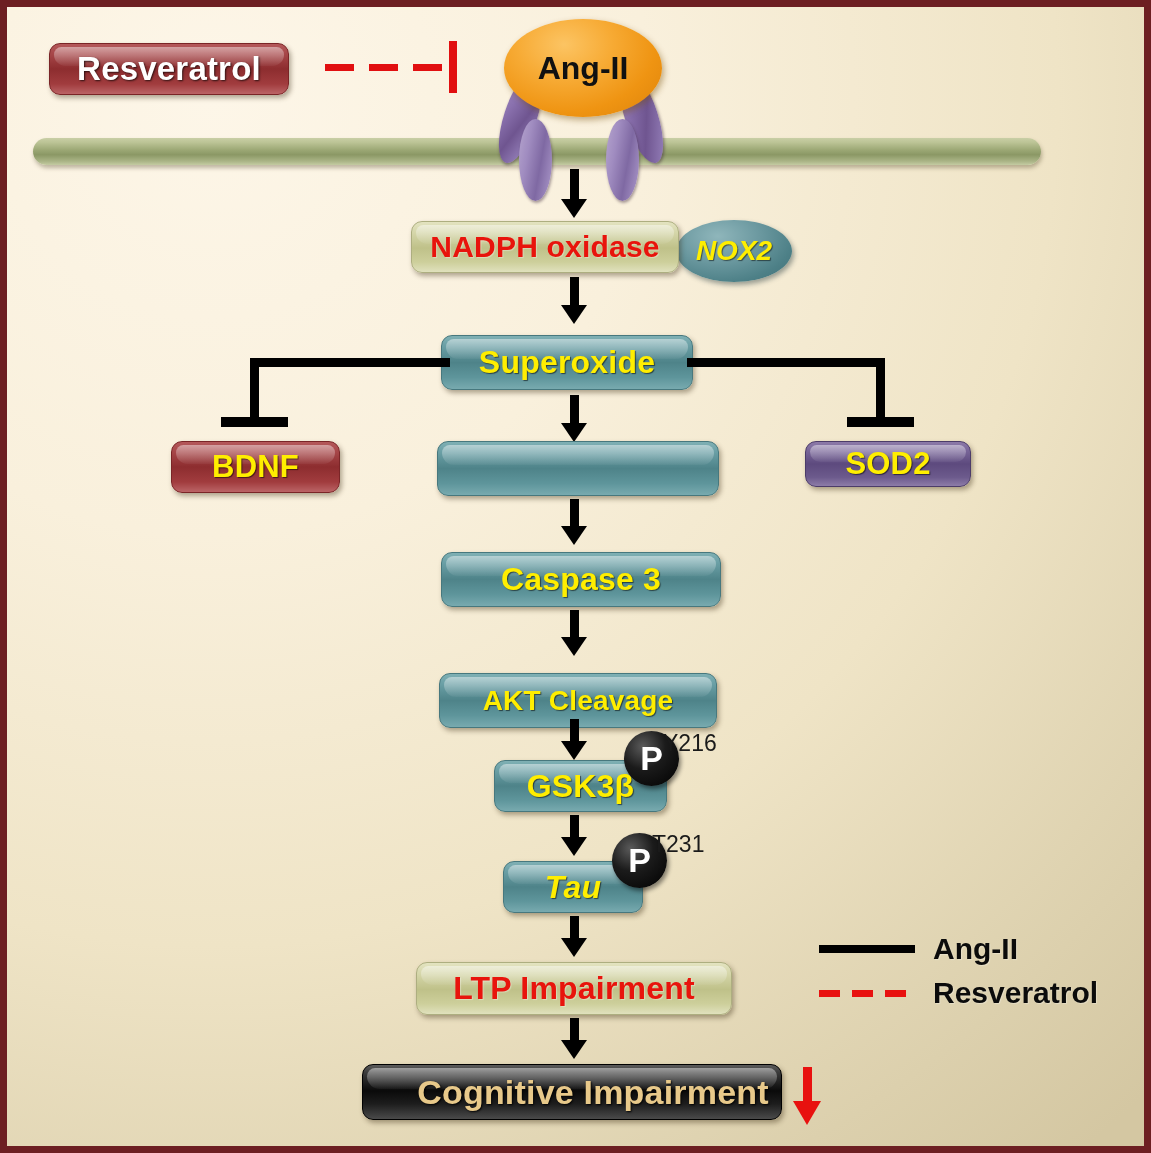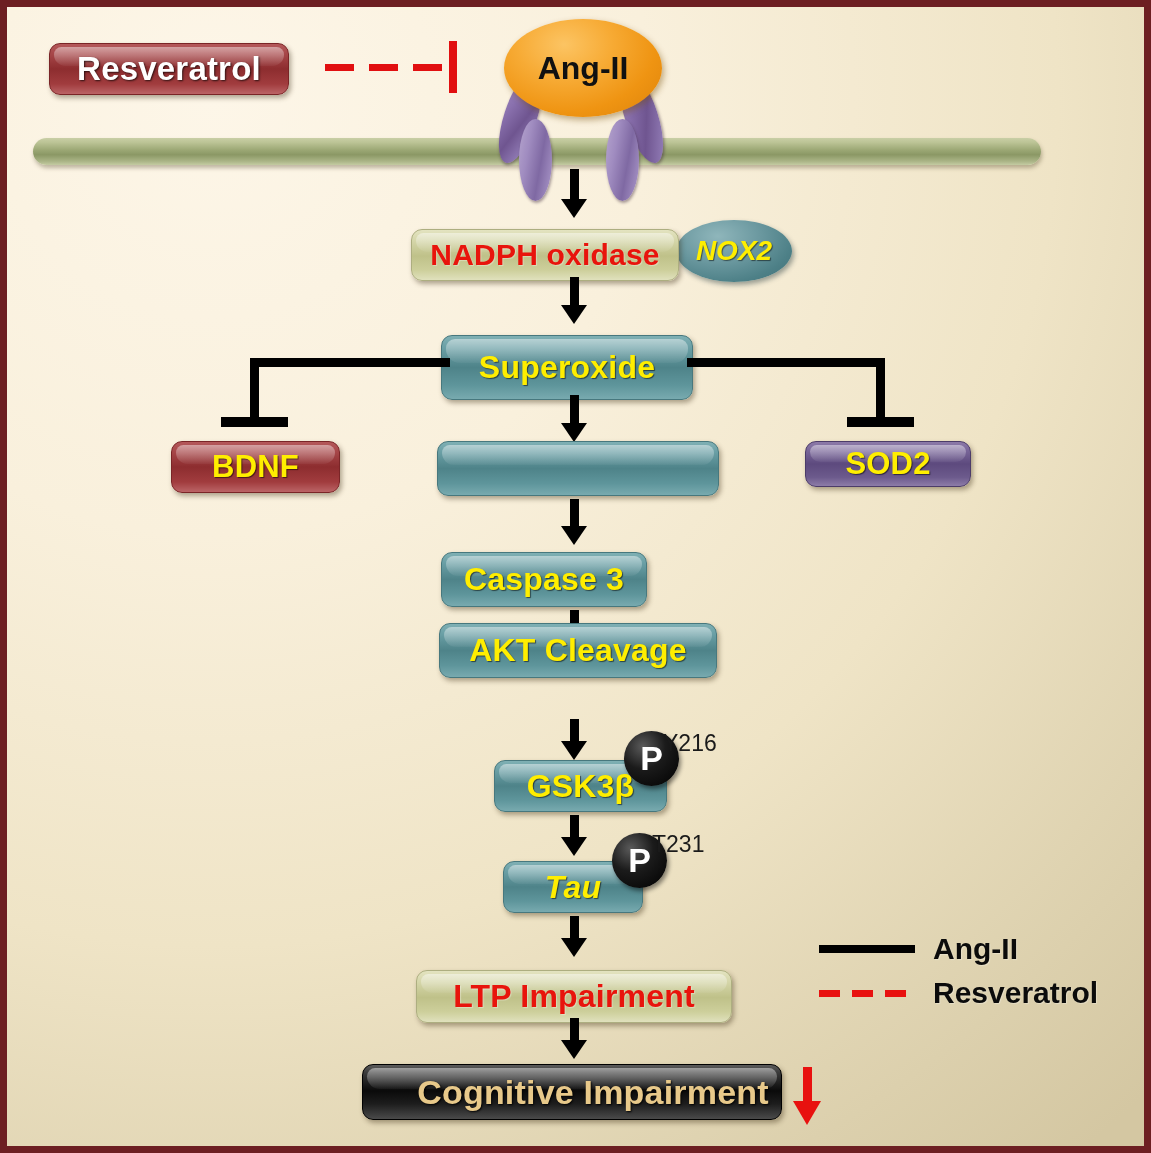--- a/index.html
+++ b/index.html
@@ -49,21 +49,20 @@
     border: 1px solid #47787e;
     color: #ffee00;
     text-shadow: 1px 1px 1px rgba(0,0,0,.55);
   }
   
   .khaki {
     background: linear-gradient(to bottom, #e3e3c0 0%, #d6d7ab 20%, #bfc189 52%, #cdcf9b 80%, #e0e1bd 100%);
     border: 1px solid #adae80;
     color: #e8140c;
     text-shadow: 1px 1px 1px rgba(255,255,255,.35);
-    margin-top: 8px;
   }
   
   .maroon {
     background: linear-gradient(to bottom, #b4585a 0%, #a8484a 18%, #8d2d2f 50%, #a13c3e 80%, #bb6466 100%);
     border: 1px solid #7a2527;
   }
   
   .purple {
     background: linear-gradient(to bottom, #8c7aa8 0%, #7a679a 18%, #5d4a7e 50%, #6c5a8c 80%, #8d7ca8 100%);
     border: 1px solid #4c3c69;
@@ -215,21 +214,21 @@
     <span>NOX2</span>
   </div>
   <div class="node khaki" style="left:404px; top:214px; width:268px; height:52px; font-size:30px;">
     <div class="gloss"></div>
     <span class="lbl">NADPH oxidase</span>
   </div>
 
   <div class="vline" style="left:563px; top:270px; width:9px; height:34px;"></div>
   <div class="arrowhead" style="left:554px; top:298px;"></div>
 
-  <div class="node teal" style="left:434px; top:328px; width:252px; height:65px; font-size:32px;">
+  <div class="node teal" style="left:434px; top:328px; width:252px; height:55px; font-size:32px;">
     <div class="gloss"></div>
     <span class="lbl">Superoxide</span>
   </div>
 
   <div class="hline" style="left:243px; top:351px; width:200px; height:9px;"></div>
   <div class="vline" style="left:243px; top:351px; width:9px;  height:66px;"></div>
   <div class="tbar" style="left:214px; top:410px; width:67px; height:10px;"></div>
 
   <div class="hline" style="left:680px; top:351px; width:198px; height:9px;"></div>
   <div class="vline" style="left:869px; top:351px; width:9px;  height:66px;"></div>
@@ -248,29 +247,29 @@
   </div>
 
   <div class="node purple" style="left:798px; top:434px; width:166px; height:46px; font-size:31px;">
     <div class="gloss"></div>
     <span class="lbl">SOD2</span>
   </div>
 
   <div class="vline" style="left:563px; top:492px; width:9px; height:32px;"></div>
   <div class="arrowhead" style="left:554px; top:519px;"></div>
 
-  <div class="node teal" style="left:434px; top:545px; width:206px; height:55px; font-size:32px;align-items:center;">
+  <div class="node teal" style="left:434px; top:545px; width:280px; height:55px; font-size:32px;align-items:center;">
     <div class="gloss"></div>
     <span class="lbl">Caspase 3</span>
   </div>
 
   <div class="vline" style="left:563px; top:603px; width:9px; height:32px;"></div>
   <div class="arrowhead" style="left:554px; top:630px;"></div>
 
-  <div class="node teal" style="left:432px; top:616px; width:278px; height:55px; font-size:32px;">
+  <div class="node teal" style="left:432px; top:666px; width:278px; height:55px; font-size:28px;">
     <div class="gloss"></div>
     <span class="lbl">AKT Cleavage</span>
   </div>
 
   <div class="vline" style="left:563px; top:712px; width:9px; height:28px;"></div>
   <div class="arrowhead" style="left:554px; top:734px;"></div>
 
   <div class="node teal" style="left:487px; top:753px; width:173px; height:52px; font-size:32px;">
     <div class="gloss"></div>
     <span class="lbl">GSK3β</span>

